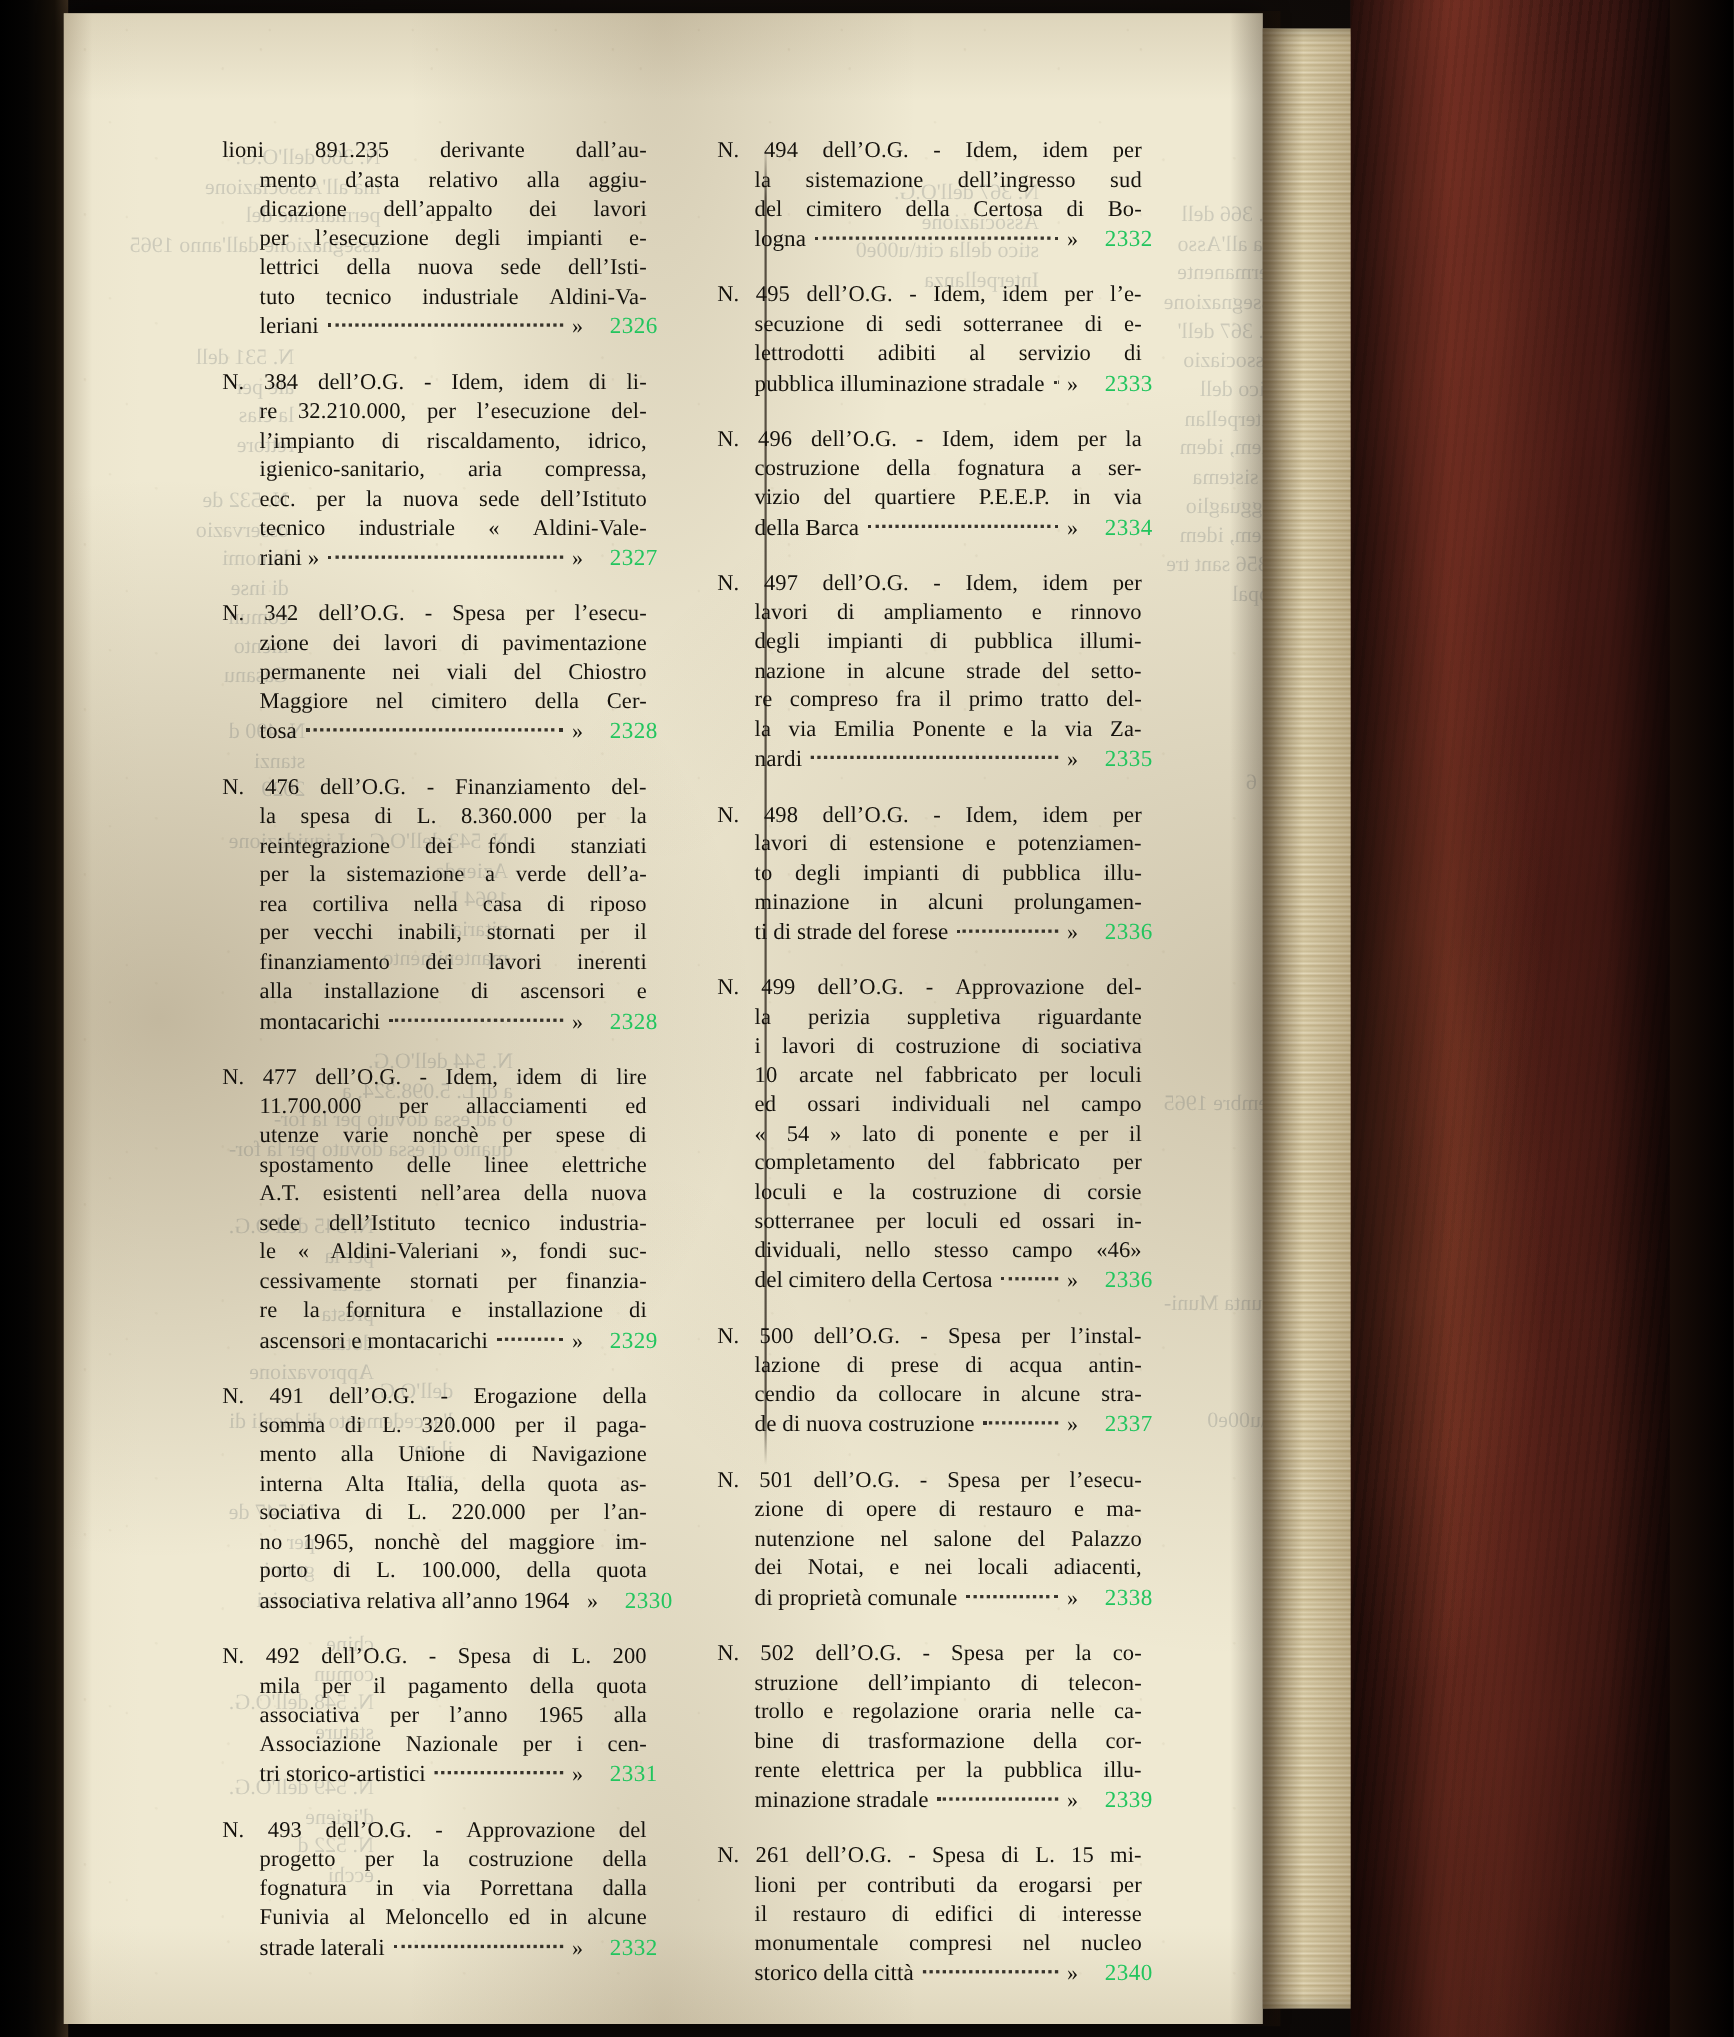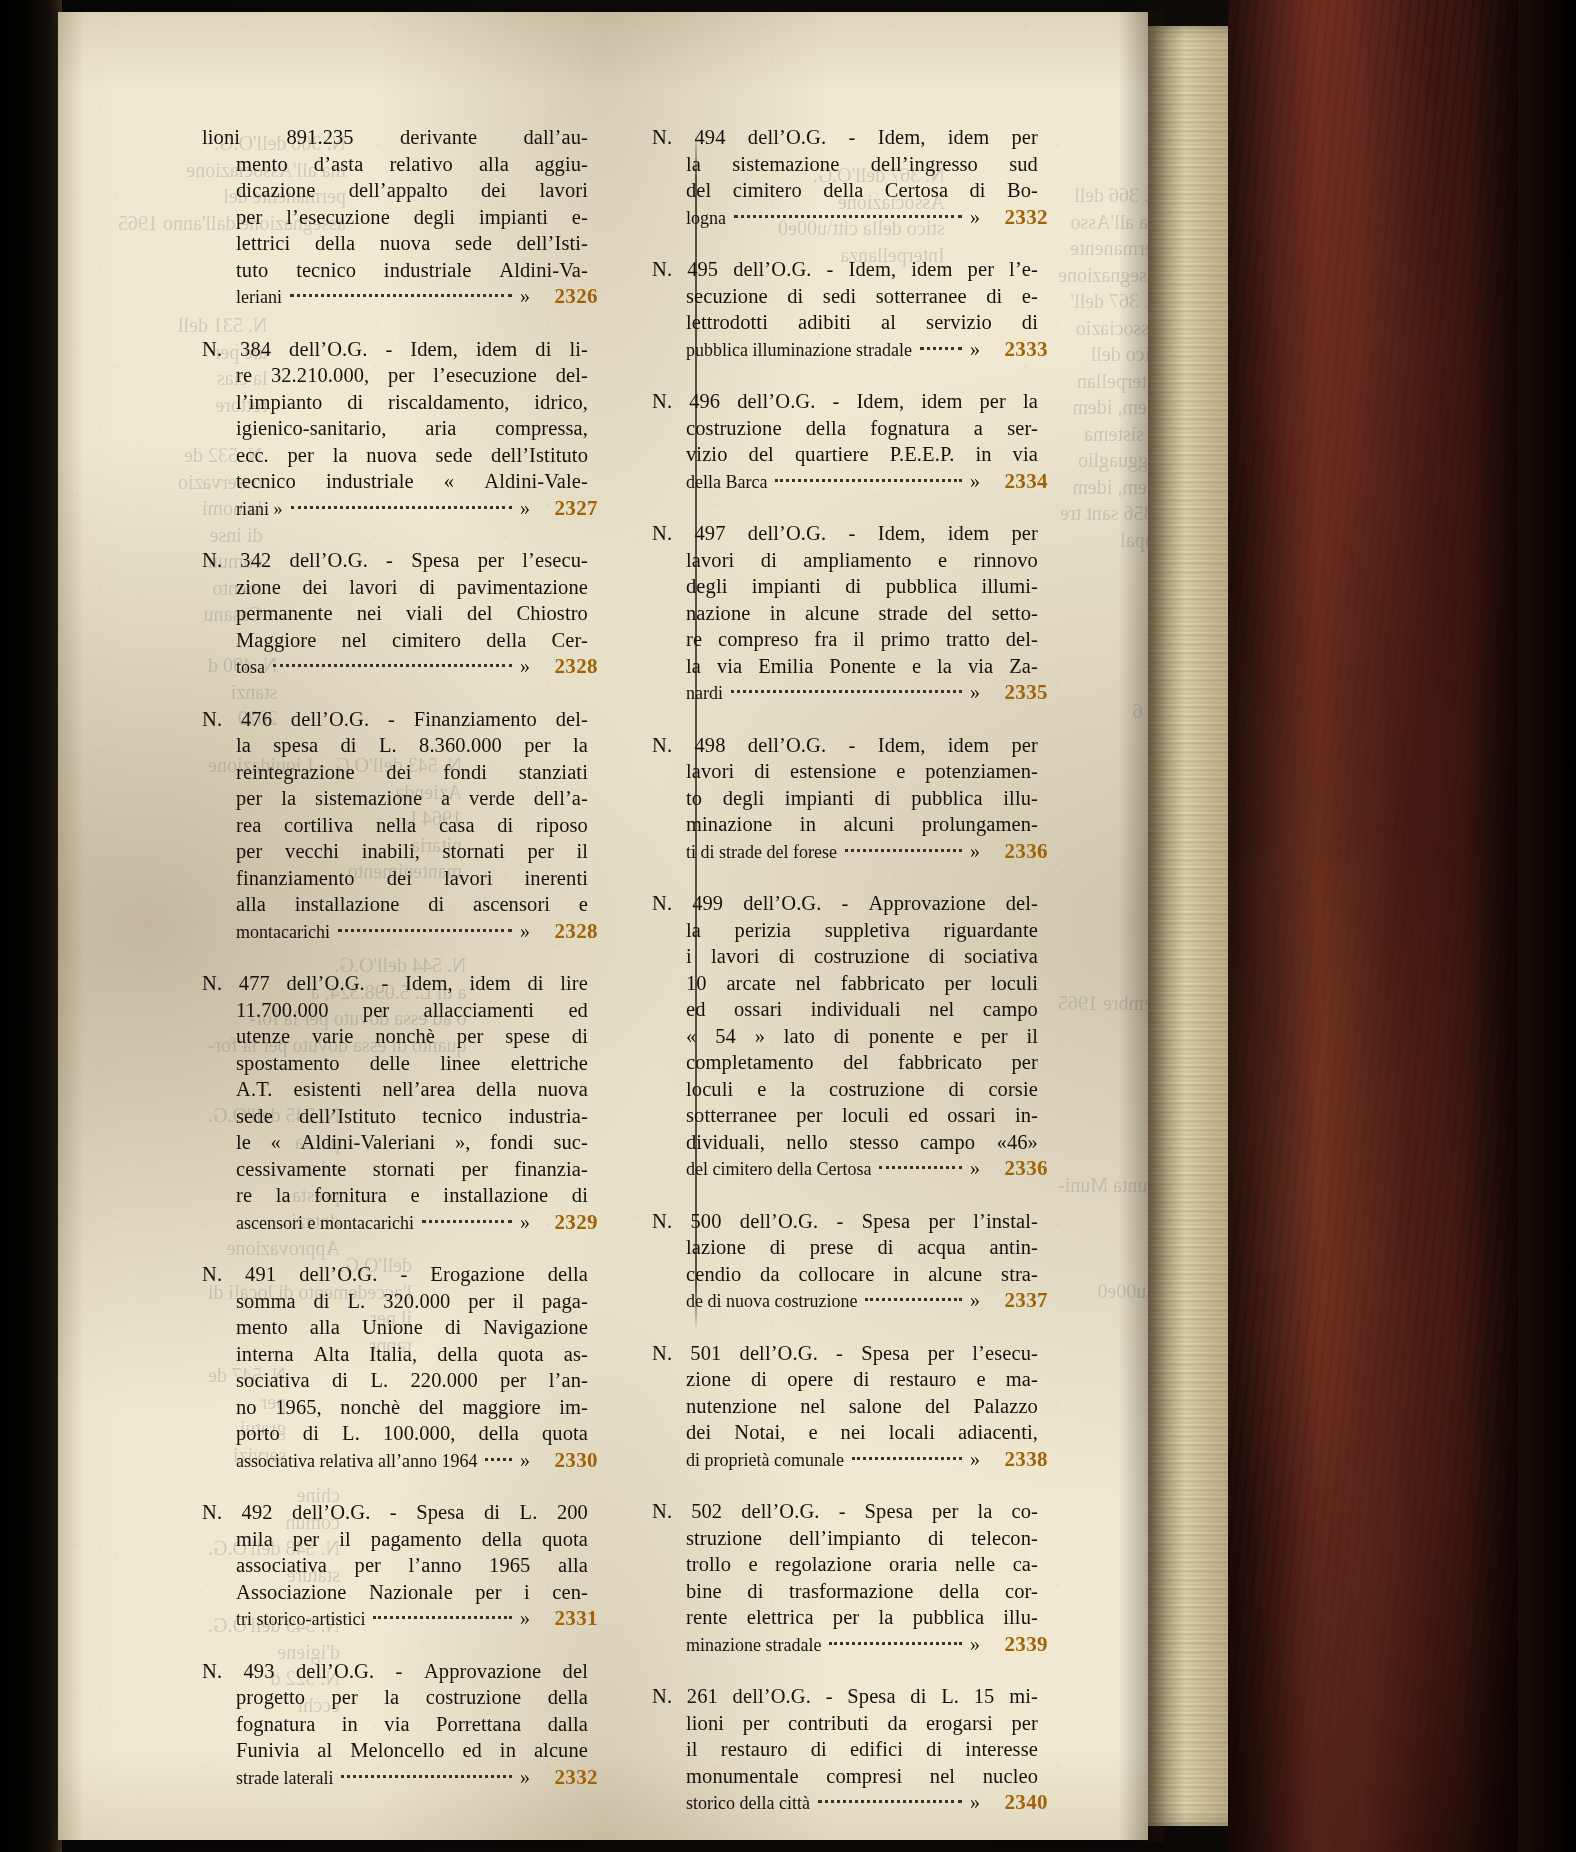--- a/index.html
+++ b/index.html
@@ -88,26 +88,26 @@
   .eline.first{margin-left:0;}
   .eline.cont{padding-left:34px;}
 
   
   .jtext{display:flex;justify-content:space-between;flex:0 0 auto;}
   .jtext.full{width:386px;}
   .jtext.full.ind{width:352px;}
   .jtext w{display:inline-block;}
 
   .lastline{display:flex;align-items:baseline;padding-left:34px;}
-  .lastline .lw{flex:0 0 auto;font-size:18px;line-height:26.5px;color:#15120d;}
+  .lastline .lw{flex:0 0 auto;font-size:21px;line-height:26.5px;color:#15120d;}
   .leader{flex:1 1 auto;position:relative;height:20px;margin:0 8px;}
   .leader:before{content:"";position:absolute;left:0;right:0;bottom:6px;
     border-bottom:3px dotted #1a1610;opacity:.85;}
   .guill{flex:0 0 auto;font-size:20px;color:#15120d;margin-right:6px;}
-  .pnum{flex:0 0 auto;font-size:21px;font-weight:700;color:#a16207;
+  .pnum{flex:0 0 auto;font-size:21px;font-weight:400;color:#22c55e;
     min-width:62px;text-align:right;letter-spacing:.4px;}
 
   
   .col-left .lastline,.col-left .eline{max-width:420px;}
 
   
   .footer{position:absolute;left:0;top:1505px;width:1090px;text-align:center;
     font-size:21px;letter-spacing:2px;color:#15120d;}
 
   

